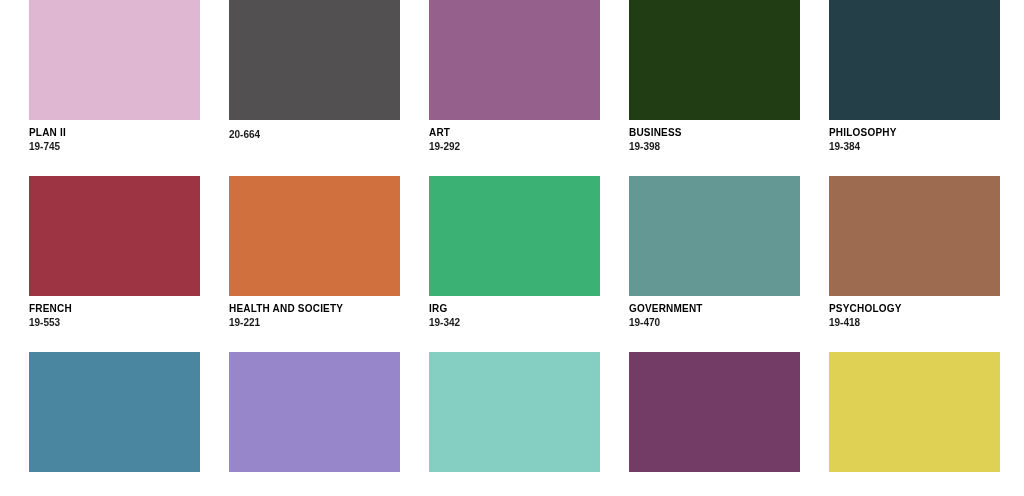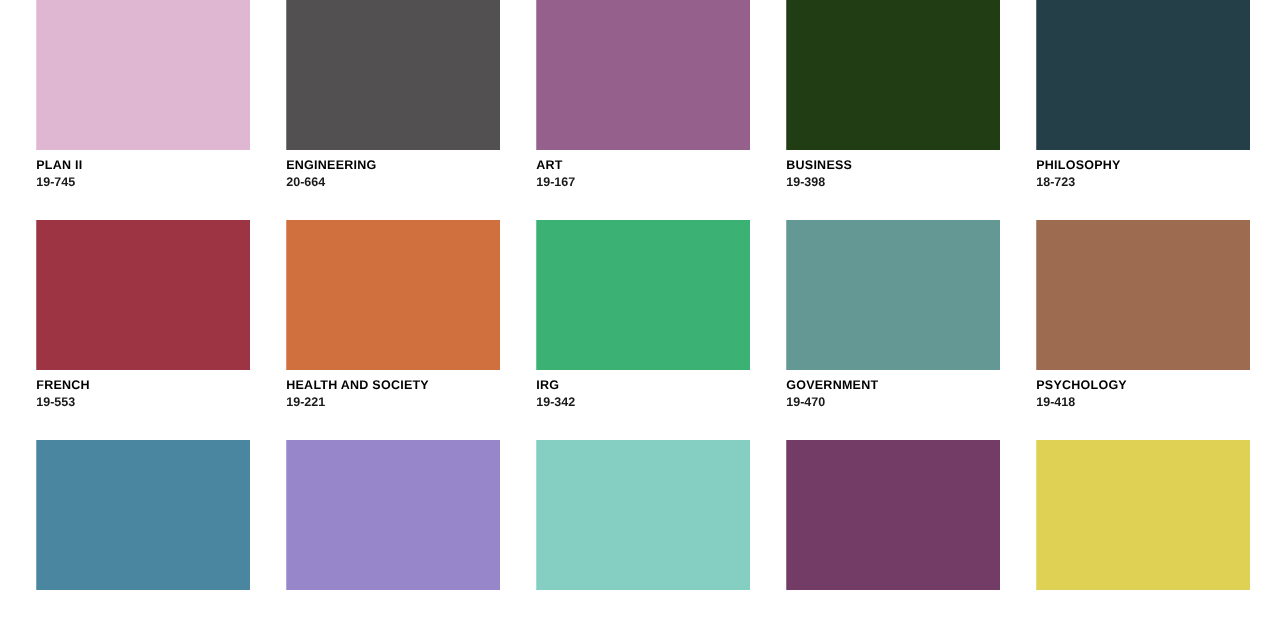--- a/index.html
+++ b/index.html
@@ -76,43 +76,42 @@
       <div class="swatch-cell">
         <div class="swatch-chip" style="background: rgb(224, 183, 210);"></div>
         <div class="swatch-meta">
           <div class="swatch-name">PLAN II</div>
           <div class="swatch-code">19-745</div>
         </div>
       </div>
       <div class="swatch-cell">
         <div class="swatch-chip" style="background: rgb(82, 80, 80);"></div>
         <div class="swatch-meta">
-          <div class="swatch-name">ENGINEERING</div>
           <div class="swatch-code">20-664</div>
         </div>
       </div>
       <div class="swatch-cell">
         <div class="swatch-chip" style="background: rgb(150, 96, 141);"></div>
         <div class="swatch-meta">
           <div class="swatch-name">ART</div>
-          <div class="swatch-code">19-167</div>
+          <div class="swatch-code">19-292</div>
         </div>
       </div>
       <div class="swatch-cell">
         <div class="swatch-chip" style="background: rgb(33, 61, 19);"></div>
         <div class="swatch-meta">
           <div class="swatch-name">BUSINESS</div>
           <div class="swatch-code">19-398</div>
         </div>
       </div>
       <div class="swatch-cell">
         <div class="swatch-chip" style="background: rgb(36, 63, 71);"></div>
         <div class="swatch-meta">
           <div class="swatch-name">PHILOSOPHY</div>
-          <div class="swatch-code">18-723</div>
+          <div class="swatch-code">19-384</div>
         </div>
       </div>
     </div>
     <div class="swatch-row">
       <div class="swatch-cell">
         <div class="swatch-chip" style="background: rgb(156, 52, 68);"></div>
         <div class="swatch-meta">
           <div class="swatch-name">FRENCH</div>
           <div class="swatch-code">19-553</div>
         </div>

